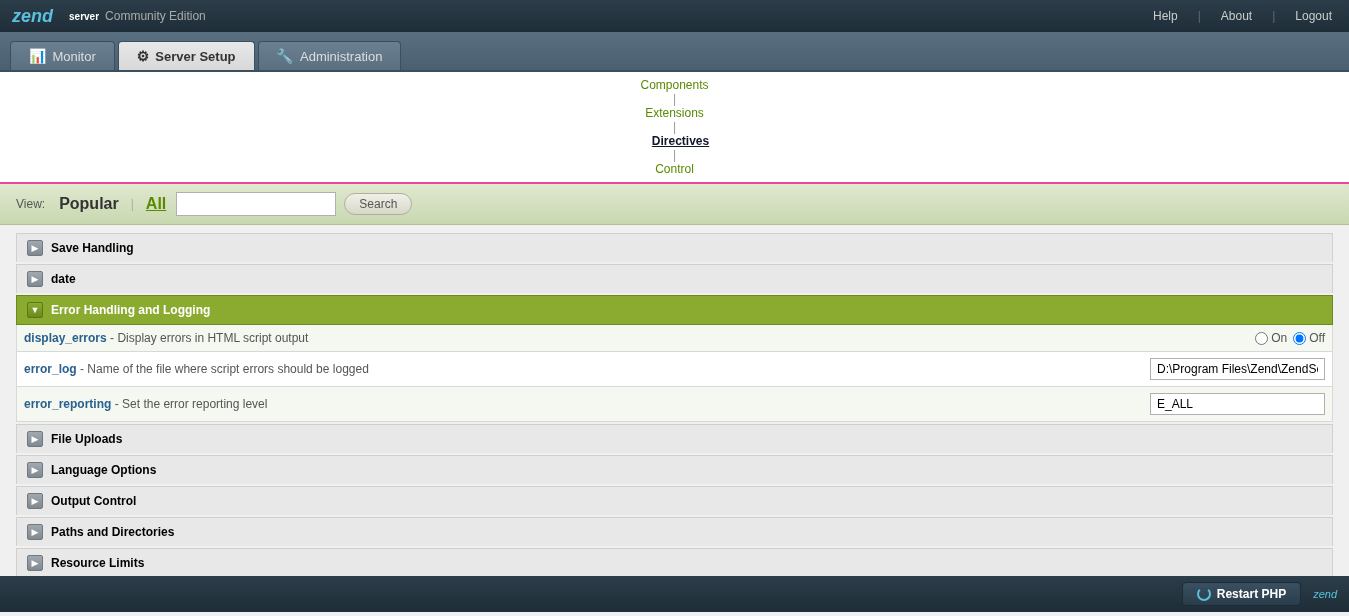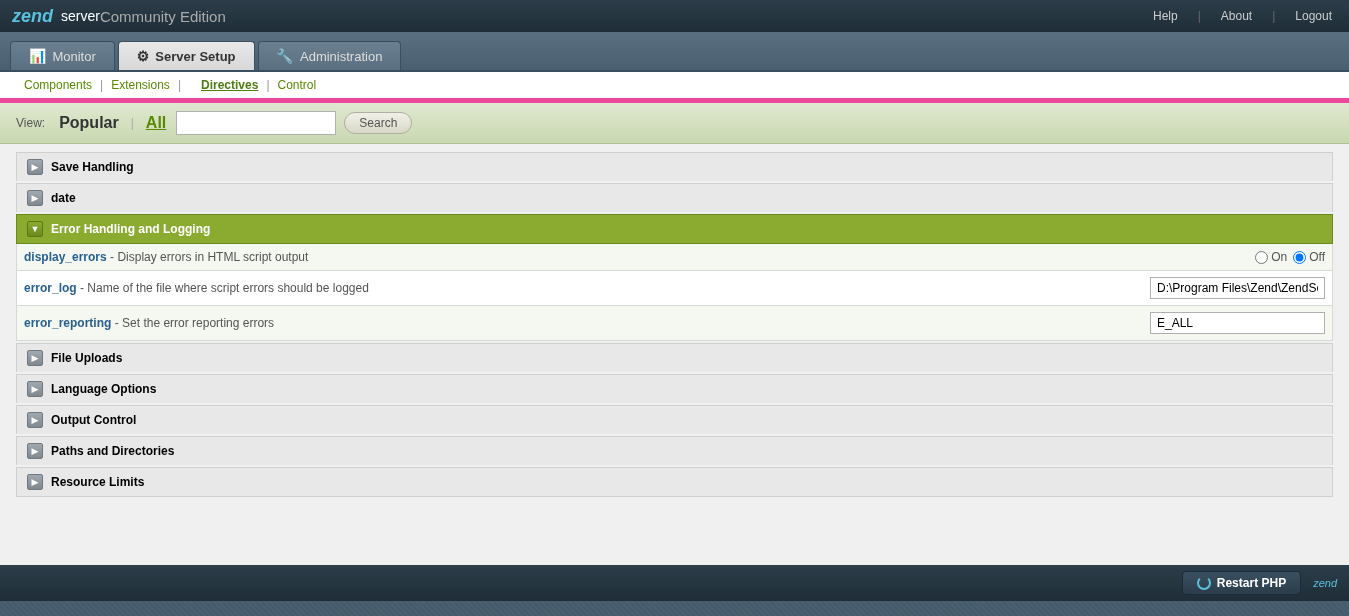--- a/index.html
+++ b/index.html
@@ -19,27 +19,28 @@
       align-items: center;
     }
     #topbar-logo .zend-text {
       color: #5bc0de;
       font-size: 18px;
       font-weight: bold;
       font-style: italic;
     }
     #topbar-logo .server-text {
       color: #fff;
-      font-size: 14px;
-      margin-left: 8px;
+      font-size: 10px;
+      margin-left: 16px;
+      font-weight: bold;
     }
     #topbar-logo .edition-text {
       color: #aaa;
-      font-size: 15px;
-      margin-left: 0;
+      font-size: 12px;
+      margin-left: 6px;
     }
     #topbar-nav {
       display: flex;
       gap: 15px;
       color: #ccc;
       font-size: 12px;
     }
     #topbar-nav span { color: #ccc; }
     #topbar-nav a { color: #ccc; text-decoration: none; margin: 0 5px; }
     #topbar-nav .sep { color: #666; }
@@ -72,35 +73,36 @@
       font-weight: bold;
     }
     .main-tab .tab-icon {
       margin-right: 6px;
       font-size: 14px;
     }
 
     
     #sub-nav {
       background: #fff;
-      border-bottom: 5px solid #ec4899;
+      border-bottom: 2px solid #ec4899;
       padding: 6px 16px;
       display: flex;
       align-items: center;
       gap: 0;
+      flex-direction: column;
     }
     .sub-nav-item {
       color: #5a8a00;
       text-decoration: none;
       font-size: 12px;
       padding: 0 8px;
       cursor: pointer;
     }
     .sub-nav-item.active {
-      color: #4d7c0f;
+      color: #0f172a;
       font-weight: bold;
       text-decoration: underline;
       margin-left: 12px;
     }
     .sub-nav-sep {
       color: #999;
       font-size: 12px;
     }
 
     
@@ -260,21 +262,21 @@
       background: #fff;
       padding: 2px 6px;
       font-size: 12px;
       width: 175px;
       height: 22px;
     }
 
     
     #bottom-bar {
       position: fixed;
-      bottom: 15px;
+      bottom: 4px;
       left: 0;
       width: 1349px;
       height: 36px;
       background: linear-gradient(to bottom, #2c3e4a, #1e2d38);
       display: flex;
       align-items: center;
       justify-content: flex-end;
       padding: 0 12px;
       gap: 8px;
     }
@@ -421,21 +423,21 @@
         <span class="directive-desc"> - Name of the file where script errors should be logged</span>
       </span>
       <div class="directive-control">
         <input type="text" class="text-input-field" value="D:\Program Files\Zend\ZendSe" style="">
       </div>
     </div>
 
     <div class="directive-row">
       <span>
         <span class="directive-name">error_reporting</span>
-        <span class="directive-desc"> - Set the error reporting errors</span>
+        <span class="directive-desc"> - Set the error reporting level</span>
       </span>
       <div class="directive-control">
         <input type="text" class="text-input-field" value="E_ALL" style="">
       </div>
     </div>
   </div>
 
   <div class="sections-container">
     <div class="section-row">
       <span class="arrow">▶</span>

